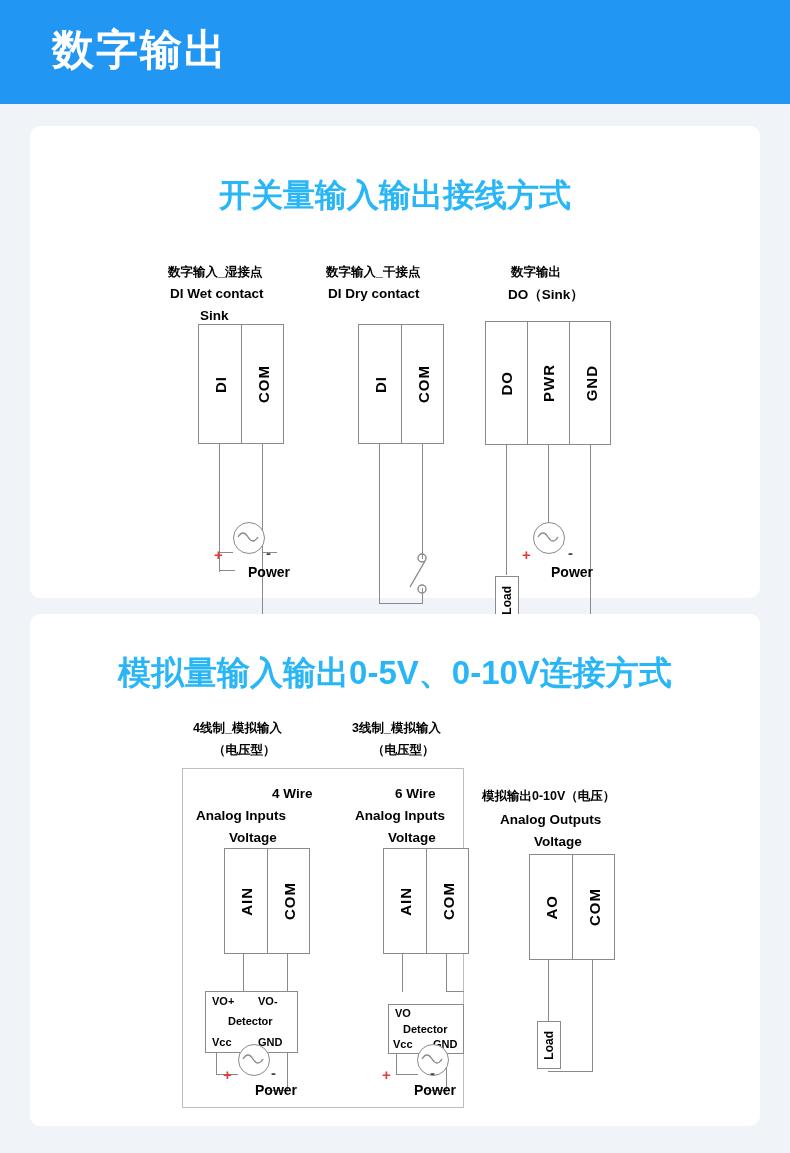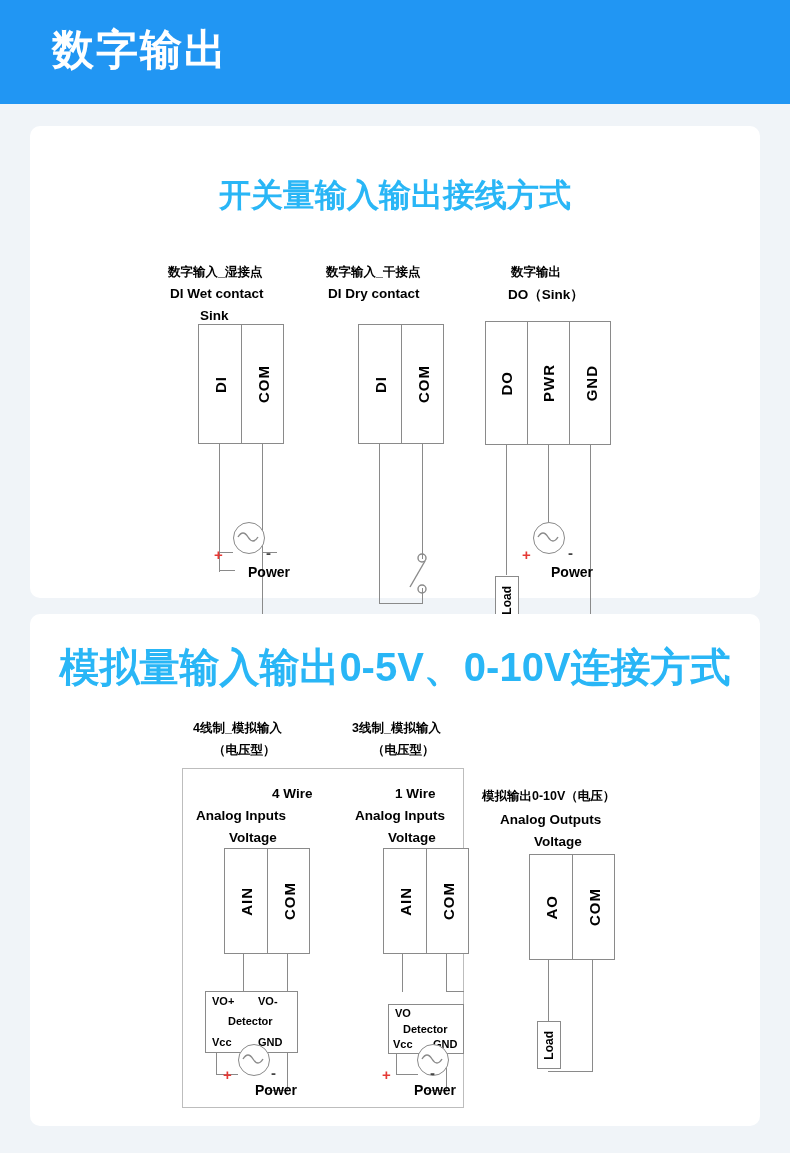--- a/index.html
+++ b/index.html
@@ -29,21 +29,21 @@
     position:absolute;left:30px;width:730px;
     background:#ffffff;border-radius:10px;
   }
   #panel-digital{top:126px;height:472px;}
   #panel-analog{top:614px;height:512px;}
 
   .panel-title{
     width:100%;text-align:center;font-weight:bold;color:#29b6f6;
   }
   #title-digital{position:absolute;top:48px;font-size:32px;}
-  #title-analog{position:absolute;top:26px;font-size:40px;}
+  #title-analog{position:absolute;top:37px;font-size:33px;}
 
   
   .t{position:absolute;white-space:nowrap;}
   .cn-small{font-size:12.5px;font-weight:bold;color:#000;}
   .en-small{font-size:13.5px;font-weight:bold;color:#000;}
 
   
   .block{position:absolute;border:1.4px solid #8a8a8a;background:#fff;box-sizing:border-box;}
   .blockcell{position:absolute;border-right:1.4px solid #8a8a8a;box-sizing:border-box;
     display:flex;align-items:center;justify-content:center;}
@@ -211,21 +211,21 @@
   <div class="pwr" style="left:208px;top:430px;"></div>
   <svg width="30" height="30" style="position:absolute;left:208px;top:430px;">
     <path d="M5 15 Q10 7 15 15 T25 15" stroke="#8a8a8a" stroke-width="1.4" fill="none"></path>
   </svg>
   <div class="plus" style="left:193px;top:452px;">+</div>
   <div class="minus" style="left:241px;top:450px;">-</div>
   <div class="pwr-lbl" style="left:193px;top:468px;">Power</div>
 
   <div class="t cn-small" style="left:322px;top:106px;">3线制_模拟输入</div>
   <div class="t cn-small" style="left:342px;top:128px;">（电压型）</div>
-  <div class="t en-small" style="left:365px;top:172px;">1 Wire</div>
+  <div class="t en-small" style="left:365px;top:172px;">6 Wire</div>
   <div class="t en-small" style="left:325px;top:194px;">Analog Inputs</div>
   <div class="t en-small" style="left:358px;top:216px;">Voltage</div>
 
   <div class="block" style="left:353px;top:234px;width:86px;height:106px;">
     <div class="blockcell" style="left:0;top:0;width:43px;height:100%;">
       <span class="vtext">AIN</span>
     </div>
     <div class="blockcell" style="left:43px;top:0;width:43px;height:100%;">
       <span class="vtext">COM</span>
     </div>

